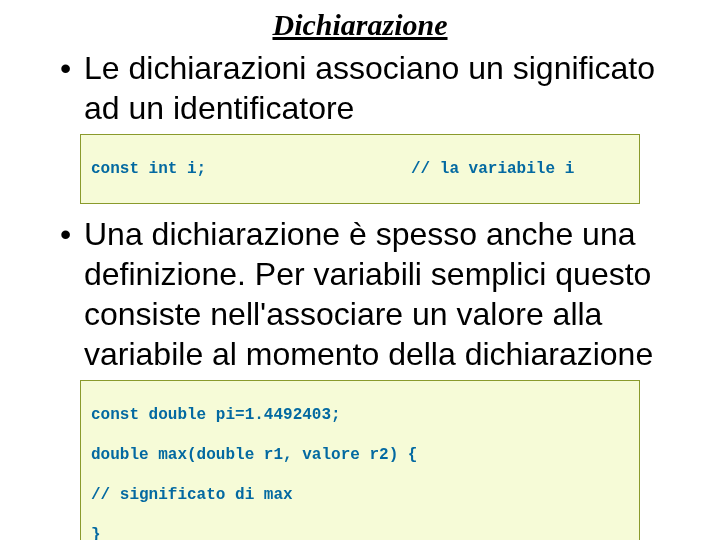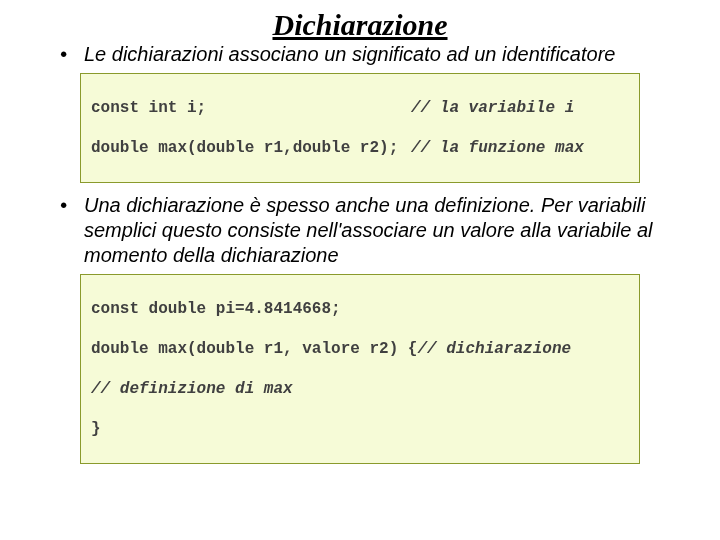--- a/index.html
+++ b/index.html
@@ -11,33 +11,33 @@
     color: #000;
     padding: 8px 40px 20px 40px;
     overflow: hidden;
   }
   .title {
     text-align: center;
     font-style: italic;
     font-weight: bold;
     font-size: 30px;
     text-decoration: underline;
+    margin-bottom: 6px;
     font-family: "Times New Roman", Times, serif;
   }
   ul.bullets {
     list-style: none;
     padding-left: 20px;
   }
   ul.bullets > li {
     position: relative;
-    font-size: 20px;
+    font-size: 32px;
     line-height: 1.25;
     margin-bottom: 2px;
     padding-left: 24px;
-    font-style: italic;
   }
   ul.bullets > li::before {
     content: "•";
     position: absolute;
     left: 0;
     top: 0;
   }
   .keyword {
     font-family: "Courier New", Courier, monospace;
     font-weight: bold;
@@ -45,42 +45,41 @@
   .codebox {
     margin: 6px 40px 10px 40px;
     border: 1px solid #8a9a2c;
     background: #f6fbd7;
     padding: 4px 10px;
     font-family: "Courier New", Courier, monospace;
     font-weight: bold;
     font-size: 16px;
     white-space: pre;
     line-height: 1.25;
-    color: #404040;
+    color: #0369a1;
   }
   .codebox .row { display: flex; }
   .codebox .left { flex: 0 0 320px; }
-  .codebox .right { flex: 1; font-style: italic; }
+  .codebox .right { flex: 1; }
 </style>
 </head>
 <body>
 
 <div class="title">Dichiarazione</div>
 
 <ul class="bullets">
   <li>Le dichiarazioni associano un significato ad un identificatore</li>
 </ul>
 
 <div class="codebox">
 <div class="row"><span class="left">const int i;</span><span class="right">// la variabile i</span></div>
-<div class="row"><span class="left">double max(double r1,double r2);</span><span class="right">// la funzione max</span></div>
 </div>
 
 <ul class="bullets">
   <li>Una dichiarazione è spesso anche una definizione. Per variabili semplici questo consiste nell'associare un valore alla variabile al momento della dichiarazione</li>
 </ul>
 
 <div class="codebox">
-<div class="row"><span class="left">const double pi=4.8414668;</span></div>
-<div class="row"><span class="left">double max(double r1, valore r2) {</span><span class="right">// dichiarazione</span></div>
-<div class="row"><span class="right">// definizione di max</span></div>
+<div class="row"><span class="left">const double pi=1.4492403;</span></div>
+<div class="row"><span class="left">double max(double r1, valore r2) {</span></div>
+<div class="row"><span class="right">// significato di max</span></div>
 <div class="row"><span class="left">}</span><span class="right"></span></div>
 </div>
 
 </body></html>

